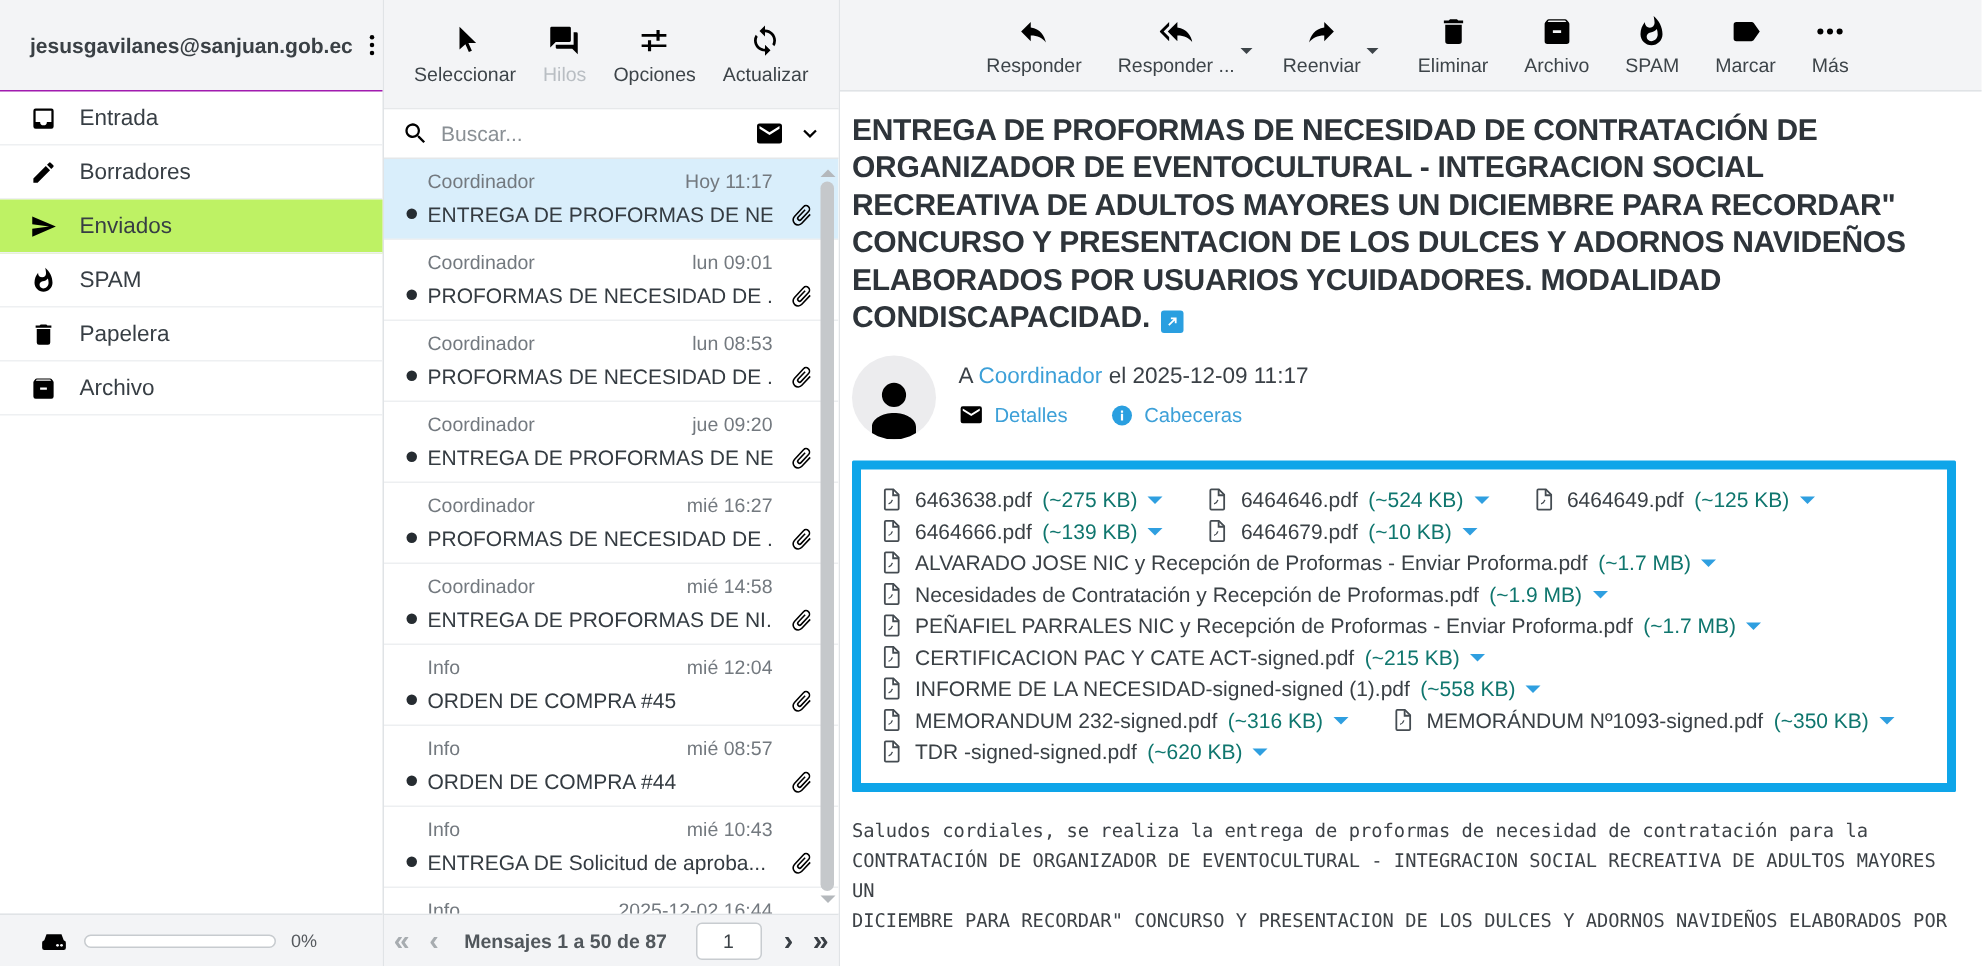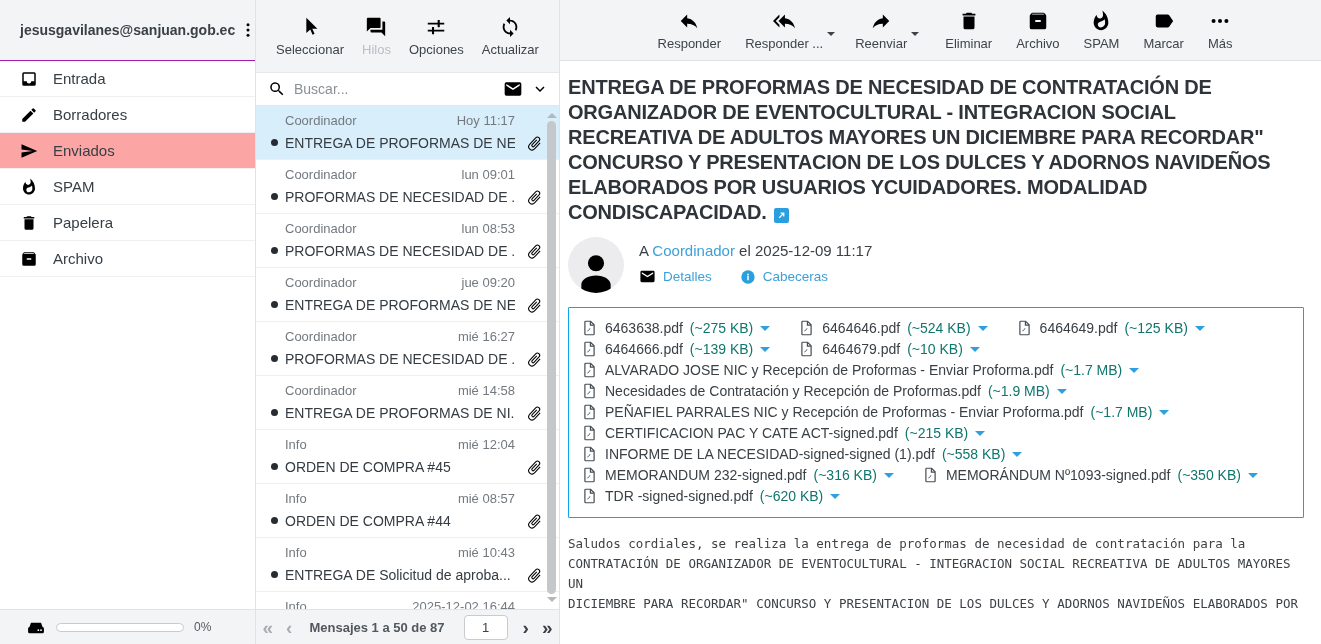--- a/index.html
+++ b/index.html
@@ -21,21 +21,21 @@
   
   .sidebar { width:256px; border-right:1px solid #e0e3e6; display:flex; flex-direction:column; background:#fff; }
   .account-bar { height:61px; border-bottom:1px solid #a21caf; display:flex; align-items:center;
                  padding:0 8px 0 20px; background:#f3f4f6; }
   .account-email { flex:1; font-size:14px; font-weight:700; color:#3a4045; }
   .kebab { color:#3a4045; padding:4px; cursor:pointer; }
   .folders { flex:1; }
   .folder { height:36px; display:flex; align-items:center; gap:15px; padding-left:20px;
             border-bottom:1px solid #eef0f2; font-size:15px; color:#373e44; cursor:pointer; }
   .folder .ico { color:#2f363b; }
-  .folder.sel { background:#fca5a5; }
+  .folder.sel { background:#bef264; }
   .sidebar-footer { height:35px; background:#f3f4f6; border-top:1px solid #e0e3e6;
                     display:flex; align-items:center; gap:10px; padding:0 10px 0 26px; }
   .quota-bar { width:128px; height:9px; border:1px solid #c7cbcf; border-radius:6px; background:#fff; }
   .quota-pct { font-size:12px; color:#55595e; }
 
   
   .listcol { width:304px; border-right:1px solid #e0e3e6; display:flex; flex-direction:column; }
   .list-toolbar { height:73px; border-bottom:1px solid #e6e8ea; display:flex;
                   justify-content:center; align-items:center; background:#f3f4f6; }
   .search-bar { height:33px; display:flex; align-items:center; gap:8px; padding:0 10px 0 12px;
@@ -78,21 +78,21 @@
   .sender-row { display:flex; gap:15px; margin:6px 0 14px; }
   .avatar { width:56px; height:56px; border-radius:50%; background:#ececee; overflow:hidden;
             display:flex; align-items:flex-end; justify-content:center; color:#c7c9cb; }
   .sender-lines { padding-top:5px; }
   .toline { font-size:15px; color:#3a4046; }
   .toline a { color:#3da0d8; text-decoration:none; cursor:pointer; }
   .metalinks { display:flex; gap:28px; margin-top:9px; }
   .metalink { display:flex; align-items:center; gap:7px; font-size:13.5px; color:#3da0d8; cursor:pointer; }
   .metalink .ico { color:#2a9fe0; }
 
-  .attach-box { width:736px; border:1px solid #0ea5e9; border-radius:1px; padding:8px 12px 9px; margin-bottom:16px; }
+  .attach-box { width:736px; border:6px solid #0ea5e9; border-radius:1px; padding:8px 12px 9px; margin-bottom:16px; }
   .arow { display:flex; gap:28px; margin:3px 0; }
   .aitem { display:inline-flex; align-items:center; gap:7px; font-size:14px; white-space:nowrap; cursor:pointer; }
   .aitem .doc { color:#454c52; }
   .aname { color:#3a4045; }
   .asize { color:#0f766e; }
   .acaret { width:0; height:0; border:5px solid transparent; border-top-color:#2f9fe0; margin-top:5px; }
 
   .bodytext { font-family:"DejaVu Sans Mono", monospace; font-size:12.5px; line-height:20px; color:#3d4247; }
 </style>
 </head>

